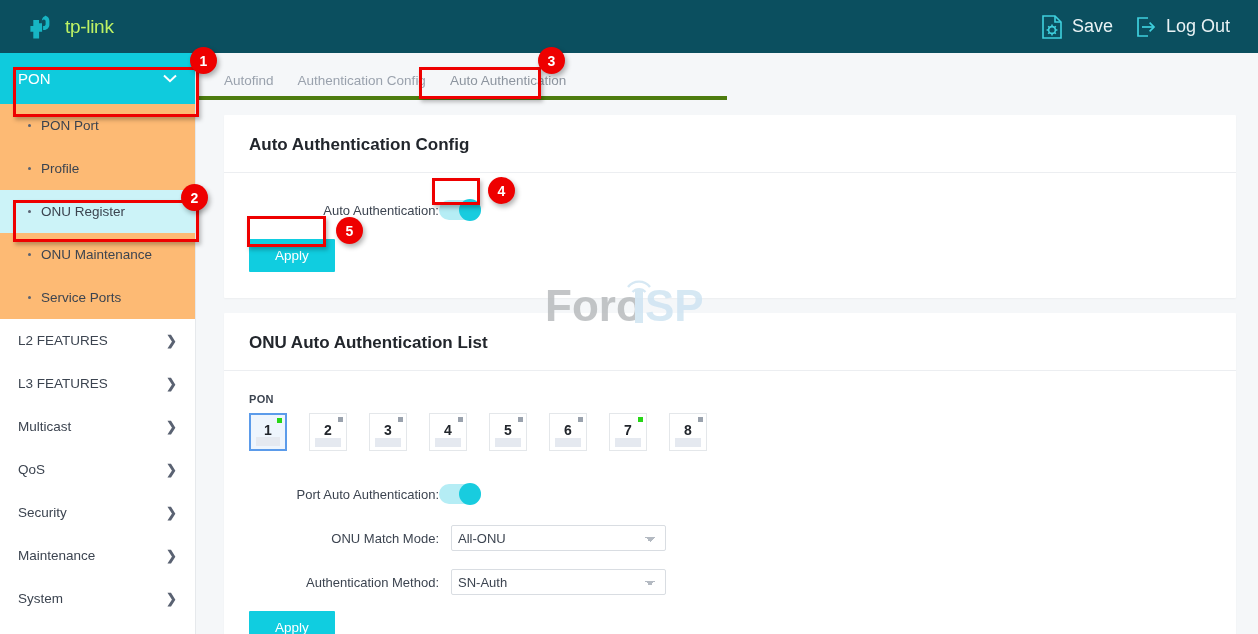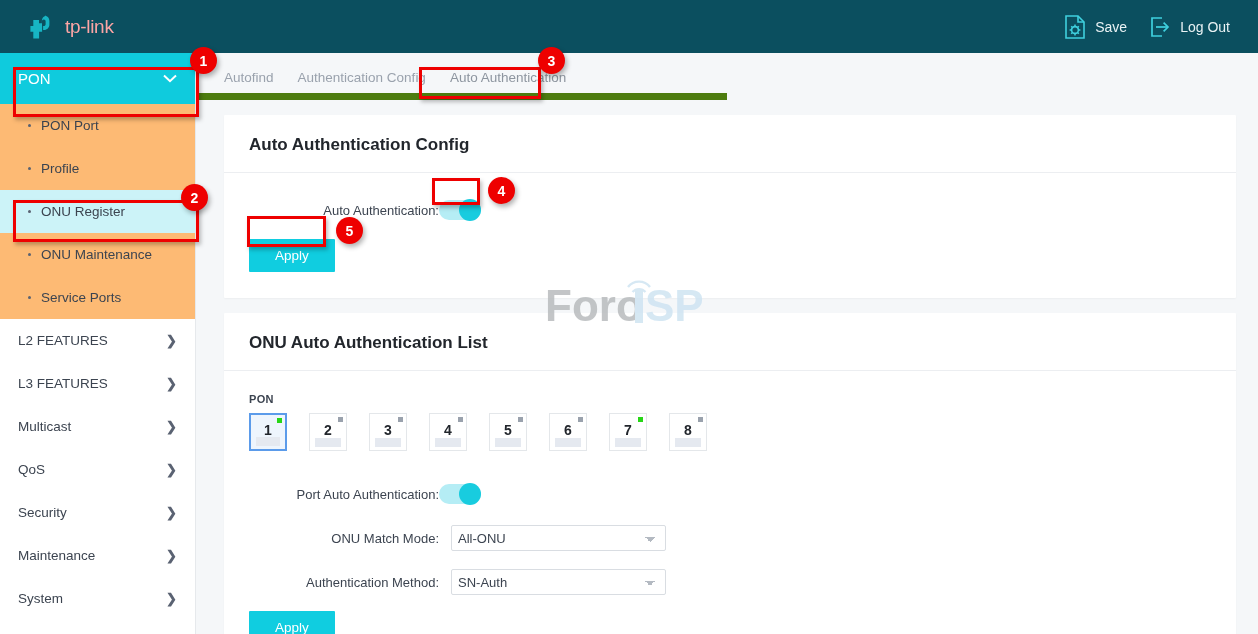--- a/index.html
+++ b/index.html
@@ -12,27 +12,27 @@
   .app { position: relative; width: 1258px; height: 634px; }
 
   
   .topbar {
     position: absolute; left: 0; top: 0; width: 1258px; height: 53px;
     background: #0b4f5f;
     display: flex; align-items: center;
   }
   .logo-wrap { display: flex; align-items: center; margin-left: 30px; }
   .logo-mark { width: 28px; height: 26px; margin-right: 7px; }
-  .logo-text { color: #fca5a5; font-size: 19px; letter-spacing: -0.3px; font-weight: 400; }
+  .logo-text { color: #bef264; font-size: 19px; letter-spacing: -0.3px; font-weight: 400; }
   .topbar-actions {
     margin-left: auto; margin-right: 28px;
     display: flex; align-items: center; gap: 22px;
   }
   .tb-action { display: flex; align-items: center; gap: 9px; cursor: pointer; }
-  .tb-action .lbl { color: #e9f2f4; font-size: 14px; }
+  .tb-action .lbl { color: #e9f2f4; font-size: 18px; }
   .tb-icon { width: 22px; height: 24px; display: block; }
 
   
   .sidebar {
     position: absolute; left: 0; top: 53px; width: 196px; height: 581px;
     background: #ffffff;
     border-right: 1px solid #e6e9ec;
   }
   .side-group-head {
     height: 51px; background: #0fcbdd; color: #ffffff;
@@ -60,21 +60,21 @@
 
   
   .content {
     position: absolute; left: 197px; top: 53px;
     width: 1061px; height: 581px; background: #f5f7f9;
     overflow: hidden;
   }
   .tabs {
     height: 36px; display: flex; align-items: flex-end;
     padding-left: 27px; gap: 0px;
-    border-bottom: 7px solid #4d7c0f; margin-top: 11px;
+    border-bottom: 4px solid #4d7c0f; margin-top: 11px;
     width: 530px;
   }
   .tab {
     font-size: 13.5px; color: #9aa2ad; padding: 0 12px 8px 12px;
     cursor: pointer; position: relative; white-space: nowrap;
   }
   .tab:first-child { padding-left: 0; }
   .tab.selected { color: #8d959f; }
 
   .card {

